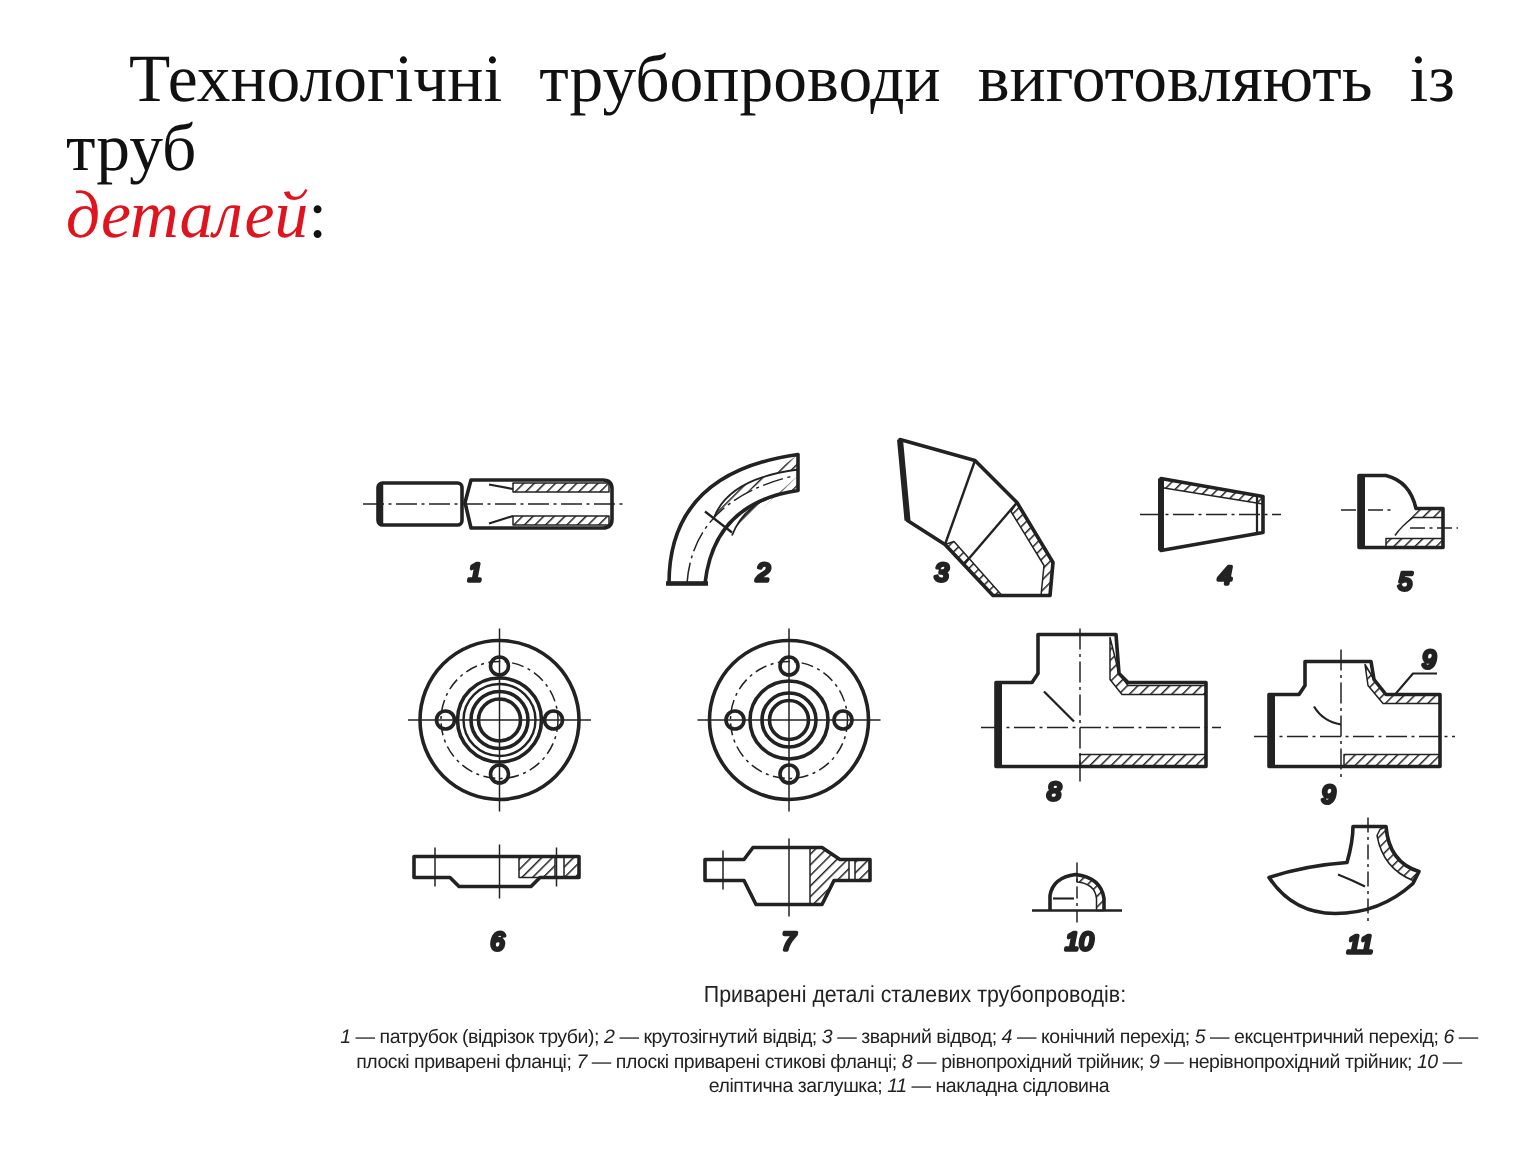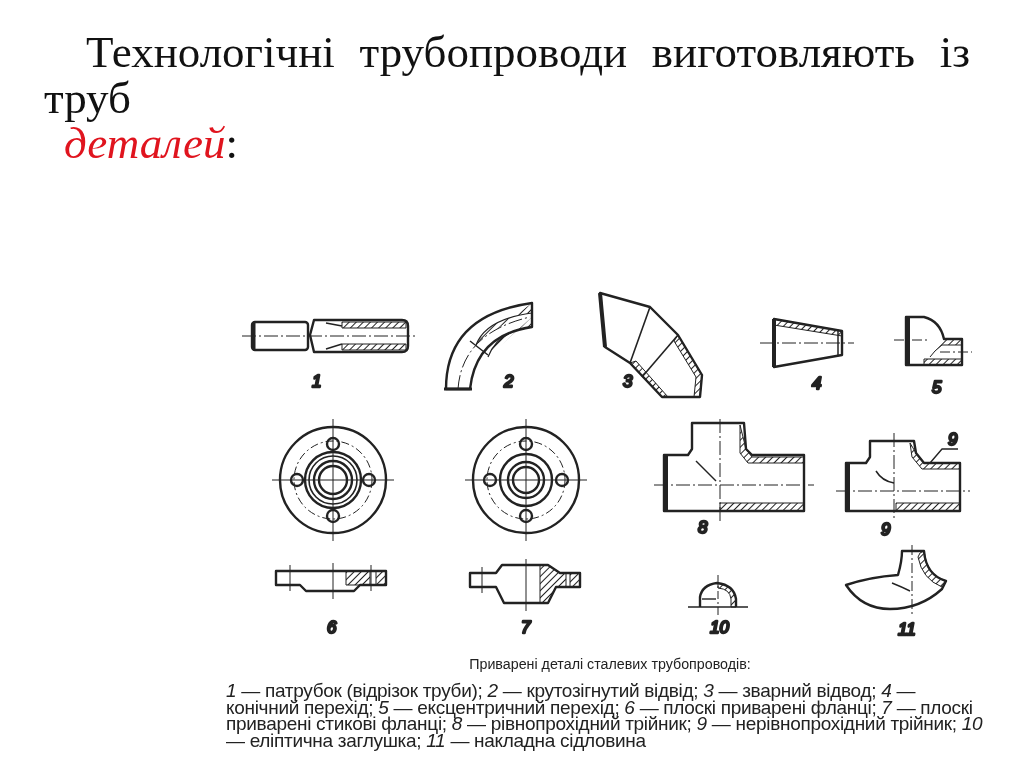--- a/index.html
+++ b/index.html
@@ -6,32 +6,32 @@
   body { width:1024px; height:770px; position:relative; overflow:hidden; }
   .para {
     position:absolute; left:44px; top:30px; width:926px;
     font-family:"Liberation Serif","DejaVu Serif",serif;
     font-size:45px; line-height:45.5px; color:#111;
     text-align:justify; text-align-last:left;
   }
   .para .ind { display:inline-block; width:42px; }
   .red { color:#e0141e; font-style:italic; }
   .line { display:block; text-align:justify; text-align-last:justify; }
-  .line.last { text-align-last:left;margin-left:20px; }
+  .line.last { text-align-last:left; }
   .fig { position:absolute; left:230px; top:285px; width:760px; height:365px; }
   .fig svg { width:100%; height:100%; }
   .fig text { font-family:"Liberation Sans","DejaVu Sans",sans-serif; font-style:italic; font-size:17px; fill:#222; }
   .caption-title {
     position:absolute; left:230px; top:655px; width:760px; text-align:center;
     font-family:"Liberation Sans","DejaVu Sans",sans-serif; font-size:15.5px; color:#222;
     transform:scaleX(0.92);
   }
   .caption {
-    position:absolute; left:226px; top:683px; width:760px; 
-    font-family:"Liberation Sans","DejaVu Sans",sans-serif; font-size:19px; line-height:16.5px; color:#222;
+    position:absolute; left:226px; top:683px; width:760px; text-align:center;
+    font-family:"Liberation Sans","DejaVu Sans",sans-serif; font-size:13px; line-height:16.5px; color:#222;
     letter-spacing:-0.3px;
   }
   .caption i { font-style:italic; }
 </style>
 </head>
 <body>
 
 <div class="para">
   <span class="line"><span class="ind"></span><span>Технологічні трубопроводи виготовляють із труб</span></span>
   <span class="line last"><span class="red">деталей</span><span>:</span></span>

